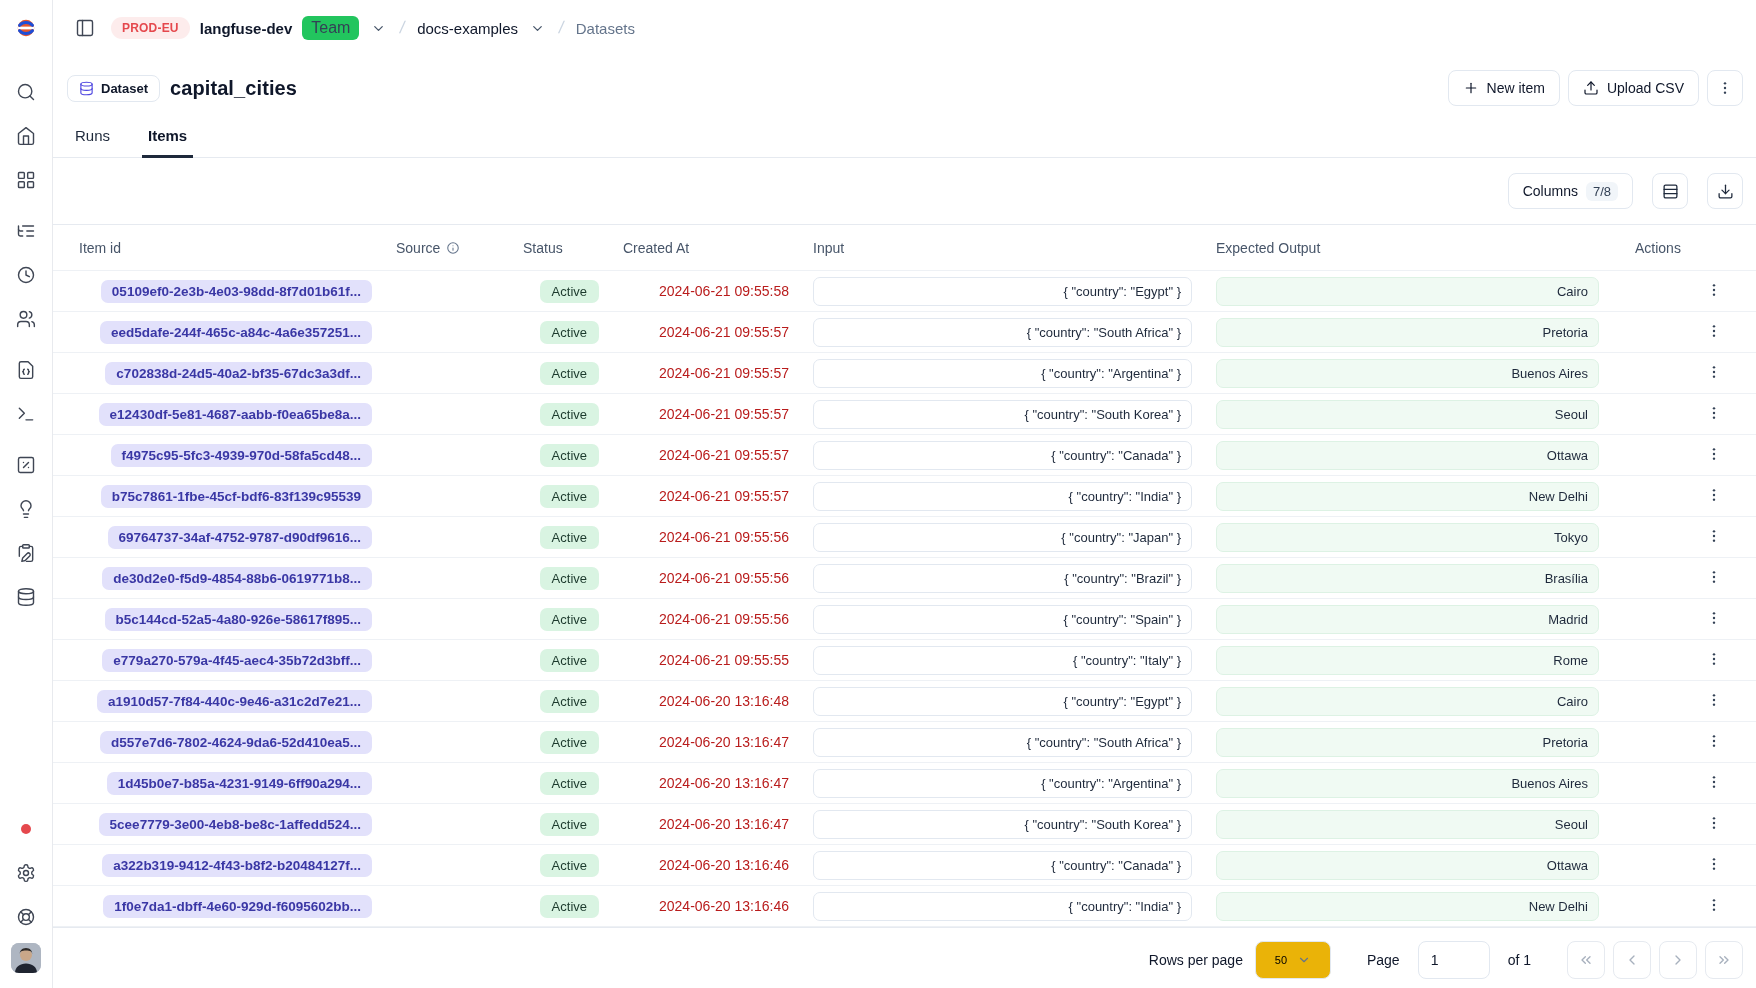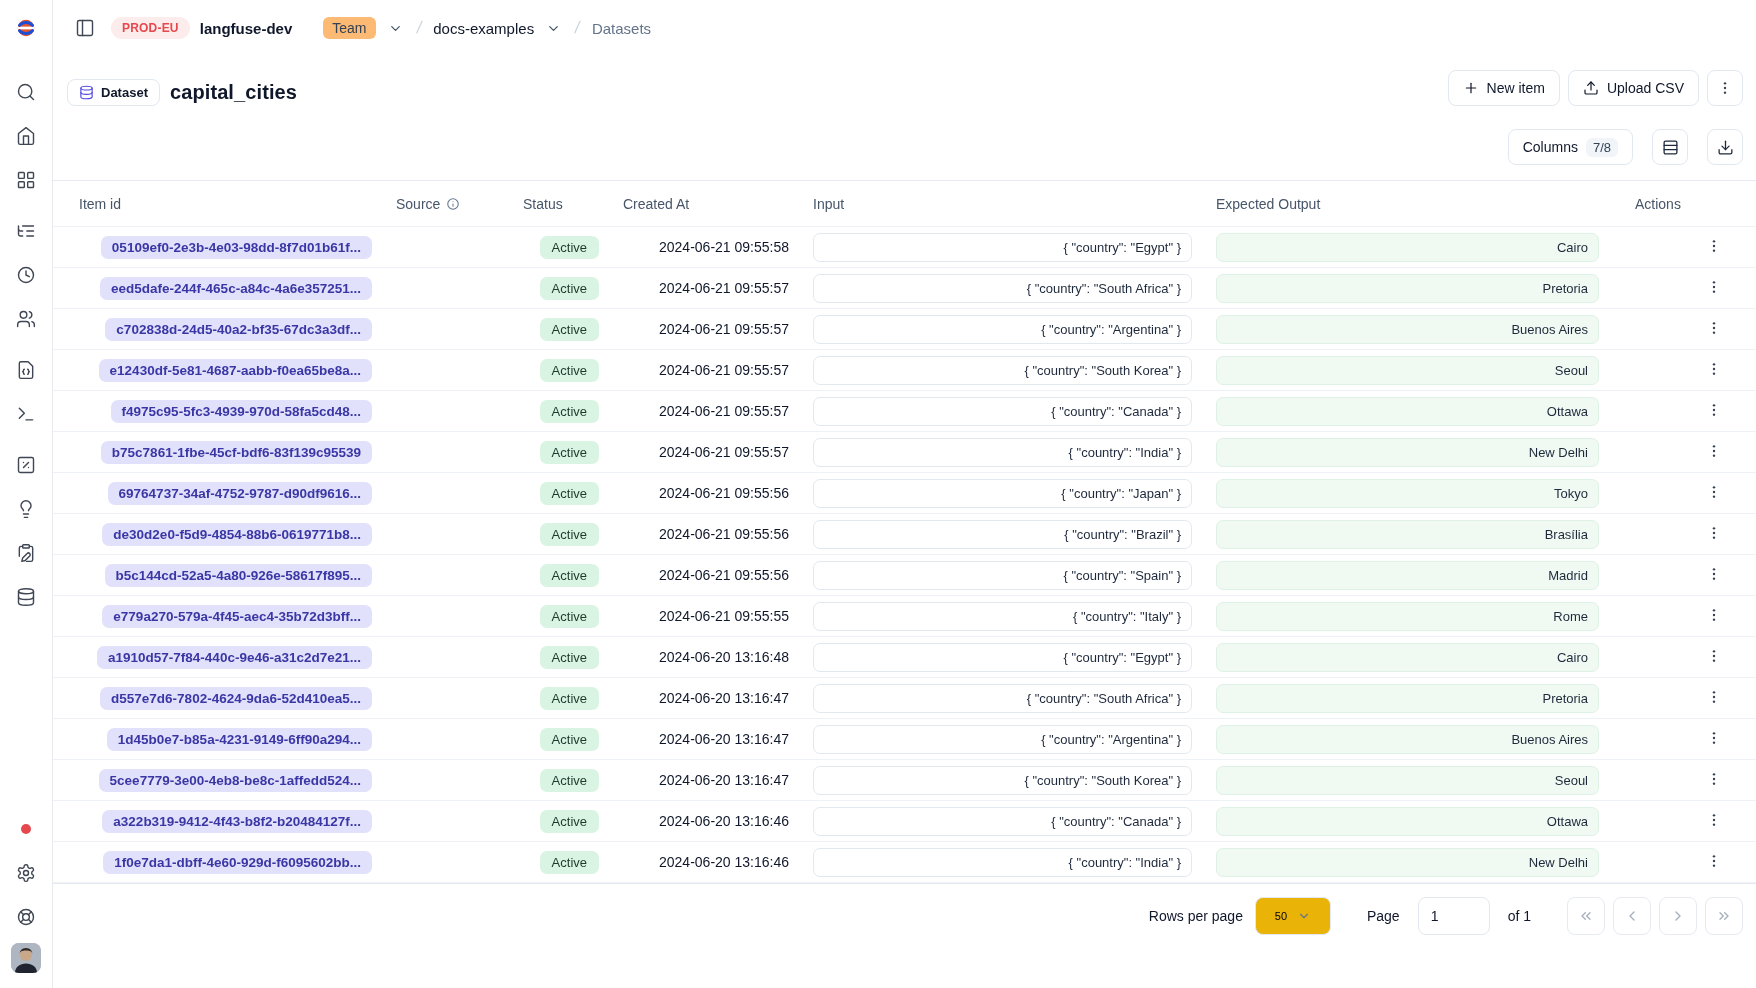--- a/index.html
+++ b/index.html
@@ -20,29 +20,29 @@
   .avatar { width:30px; height:30px; border-radius:8px; overflow:hidden; margin-bottom:15px; cursor:pointer; border:none; padding:0; background:#b9c0cb; }
 
   
   .main { margin-left:53px; width:1703px; }
 
   .topbar { height:56px; display:flex; align-items:center; padding:0 16px; gap:10px; }
   .topbar .icon-btn { width:32px; height:32px; }
   .env-badge { font-size:12px; font-weight:700; letter-spacing:.2px; color:#e5484d;
     background:#fdecec; border-radius:999px; padding:4px 11px; }
   .org-name { font-size:15px; font-weight:700; }
-  .team-pill { font-size:14px; font-weight:500; color:#334155; background:#fdba74;
-    border-radius:6px; padding:3px 9px;margin-left:21px; }
+  .team-pill { font-size:16px; font-weight:500; color:#334155; background:#22c55e;
+    border-radius:6px; padding:3px 9px; }
   .chev-btn { border:none; background:transparent; cursor:pointer; display:flex; align-items:center; padding:2px; }
   .chev-btn svg { width:15px; height:15px; stroke:#475569; stroke-width:2; fill:none; stroke-linecap:round; stroke-linejoin:round; }
   .slash { color:#cbd5e1; font-size:17px; font-weight:300; margin:0 2px; transform:skewX(-10deg); }
   .proj-name { font-size:15px; font-weight:500; }
   .crumb-muted { font-size:15px; color:#64748b; }
 
-  .page-head { display:flex; align-items:flex-end; justify-content:space-between; padding:14px 13px 8px 14px; }
+  .page-head { display:flex; align-items:center; justify-content:space-between; padding:14px 13px 8px 14px; }
   .ph-left { display:flex; align-items:center; gap:10px; }
   .entity-badge { display:inline-flex; align-items:center; gap:7px; border:1px solid #e2e8f0;
     border-radius:8px; padding:5px 11px; font-size:13px; font-weight:700; background:#fff; }
   .entity-badge svg { width:15px; height:15px; stroke:#4e46e0; stroke-width:1.8; fill:none; stroke-linecap:round; stroke-linejoin:round; }
   .page-title { font-size:20px; font-weight:700; letter-spacing:.1px; }
   .ph-right { display:flex; align-items:center; gap:8px; }
   .btn { display:inline-flex; align-items:center; gap:8px; height:36px; padding:0 14px;
     background:#fff; border:1px solid #e2e8f0; border-radius:8px; font-size:14px; font-weight:500;
     color:#0f172a; cursor:pointer; font-family:inherit; }
   .btn svg { width:16px; height:16px; stroke:#0f172a; stroke-width:1.8; fill:none; stroke-linecap:round; stroke-linejoin:round; }
@@ -63,21 +63,21 @@
     align-items:center; padding:0 14px; }
   .thead { height:46px; color:#475569; font-size:14px; font-weight:500; border-bottom:1px solid #eef1f5; }
   .hcell { padding:0 12px; display:flex; align-items:center; gap:6px; white-space:nowrap; }
   .hcell svg { width:14px; height:14px; stroke:#64748b; stroke-width:1.8; fill:none; stroke-linecap:round; stroke-linejoin:round; }
   .trow { height:41px; border-bottom:1px solid #eef1f5;text-align:right; }
   .cell { padding:0 12px; overflow:hidden; white-space:nowrap; }
   .id-pill { display:inline-block; max-width:100%; background:#e2e1fb; color:#3a37a5;
     font-size:13.5px; font-weight:600; padding:4px 11px; border-radius:7px; cursor:pointer; }
   .status-badge { display:inline-block; background:#d9f4e2; color:#1c3a2d; font-size:13px;
     font-weight:500; padding:4px 12px; border-radius:7px; }
-  .cell-created { font-size:14px; color:#0f172a; }
+  .cell-created { font-size:14px; color:#b91c1c; }
   .input-box { border:1px solid #e2e8f0; border-radius:7px; padding:6px 10px; font-size:13px;
     color:#1e293b; background:#fff; overflow:hidden; }
   .eo-box { border:1px solid #ddf2e4; border-radius:7px; padding:6px 10px; font-size:13px;
     color:#1e293b; background:#f0faf3; overflow:hidden; }
   .cell-actions { padding-left:20px; }
   .dots-btn { border:none; background:transparent; cursor:pointer; padding:4px 8px; }
   .dots-btn svg, .btn .dots { width:16px; height:16px; fill:#334155; stroke:none; }
 
   
   .footer { height:64px; border-top:1px solid #e6eaf0; display:flex; align-items:center;
@@ -290,20 +290,24 @@
       <button class="btn btn-square">
         <svg class="dots" viewBox="0 0 24 24">
             <circle cx="12" cy="5" r="1.8"></circle>
             <circle cx="12" cy="12" r="1.8"></circle>
             <circle cx="12" cy="19" r="1.8"></circle>
           </svg>
       </button>
     </div>
   </div>
 
+  <div class="tabs">
+    <div class="tab">Runs</div>
+    <div class="tab active">Items</div>
+  </div>
 
   <div class="toolbar">
     <button class="btn">
       <span>Columns</span>
       <span class="count-pill">7/8</span>
     </button>
     <button class="btn btn-square icon-only">
       <svg viewBox="0 0 24 24" style="width:17px;height:17px;stroke-width:1.8;fill:none;stroke-linecap:round;stroke-linejoin:round;">
           <rect width="18" height="18" x="3" y="3" rx="2"></rect>
           <path d="M21 9H3"></path>

